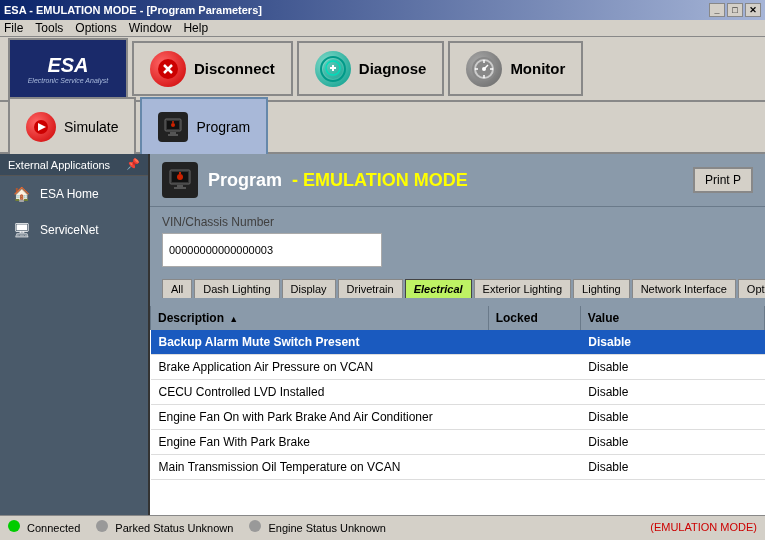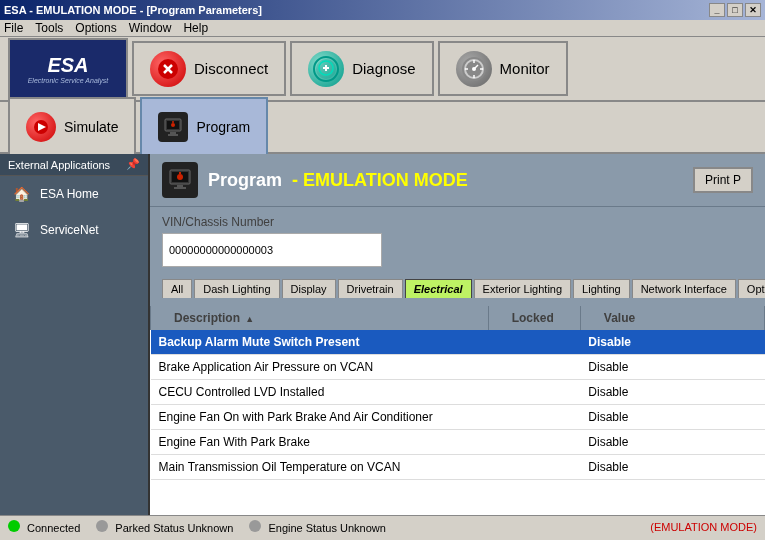--- a/index.html
+++ b/index.html
@@ -51,21 +51,21 @@
     }
     .toolbar-btn {
       display: flex; align-items: center; gap: 8px;
       padding: 6px 16px;
       border: 2px solid #888;
       background: #d4d0c8;
       min-width: 130px;
       height: 55px;
       cursor: pointer;
       font-size: 15px;
-      font-weight: normal;
+      font-weight: bold;
     }
     .toolbar-btn .btn-icon {
       width: 36px; height: 36px;
       border-radius: 50%;
       display: flex; align-items: center; justify-content: center;
       font-size: 20px;
     }
     .icon-red { background: radial-gradient(circle at 35% 35%, #ff6666, #cc0000); }
     .icon-teal { background: radial-gradient(circle at 35% 35%, #88ddcc, #009988); }
     .icon-gray { background: radial-gradient(circle at 35% 35%, #aaaaaa, #666666); }
@@ -197,22 +197,22 @@
     
     .table-container {
       flex: 1;
       background: white;
       overflow-y: auto;
       margin: 0 0 0 0;
     }
     .data-table { width: 100%; border-collapse: collapse; }
     .data-table th {
       background: #8a9aaa;
-      color: #404040;
-      padding: 5px 23px;
+      color: #000000;
+      padding: 5px 7px;
       text-align: left;
       font-size: 12px;
       border-right: 1px solid #6a7a8a;
       position: sticky; top: 0;
     }
     .data-table th:first-child { border-left: 1px solid #6a7a8a; }
     .data-table td {
       padding: 5px 8px;
       font-size: 12px;
       border-bottom: 1px solid #ddd;

